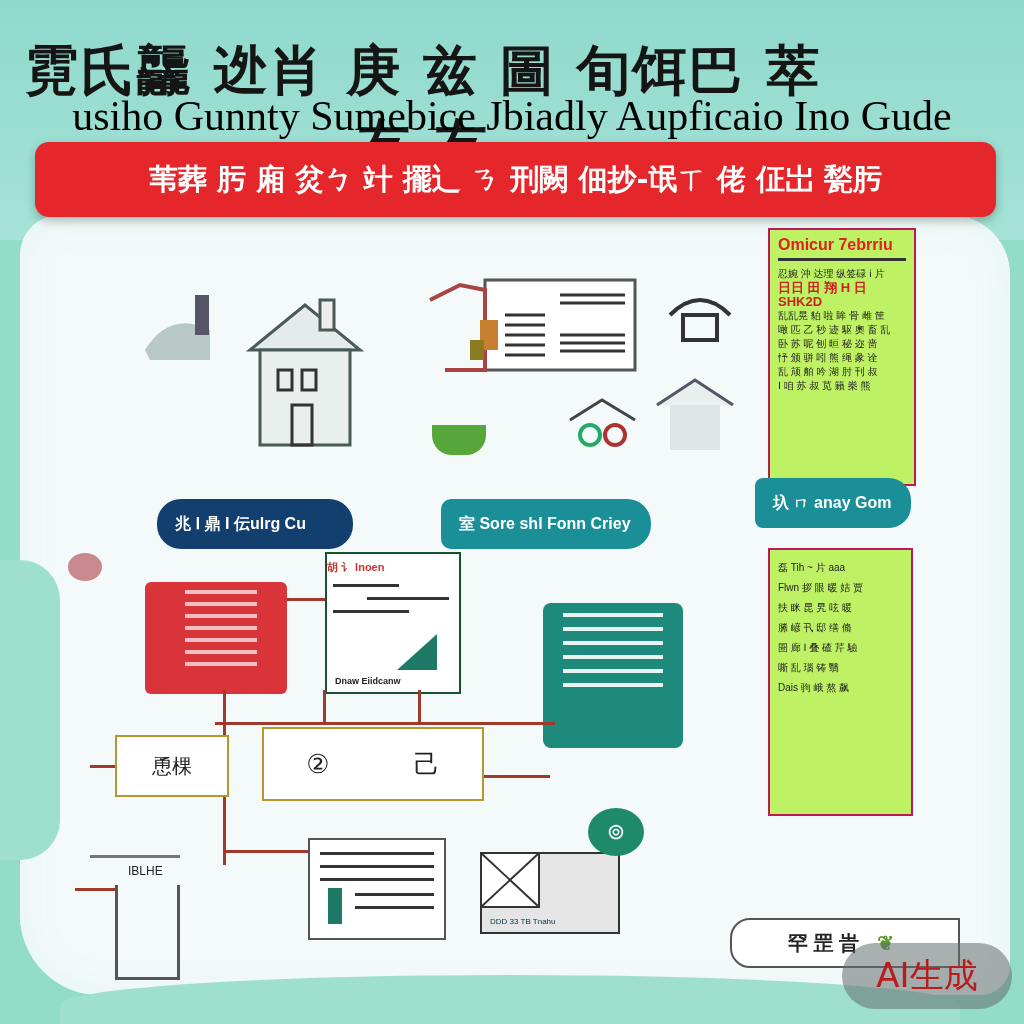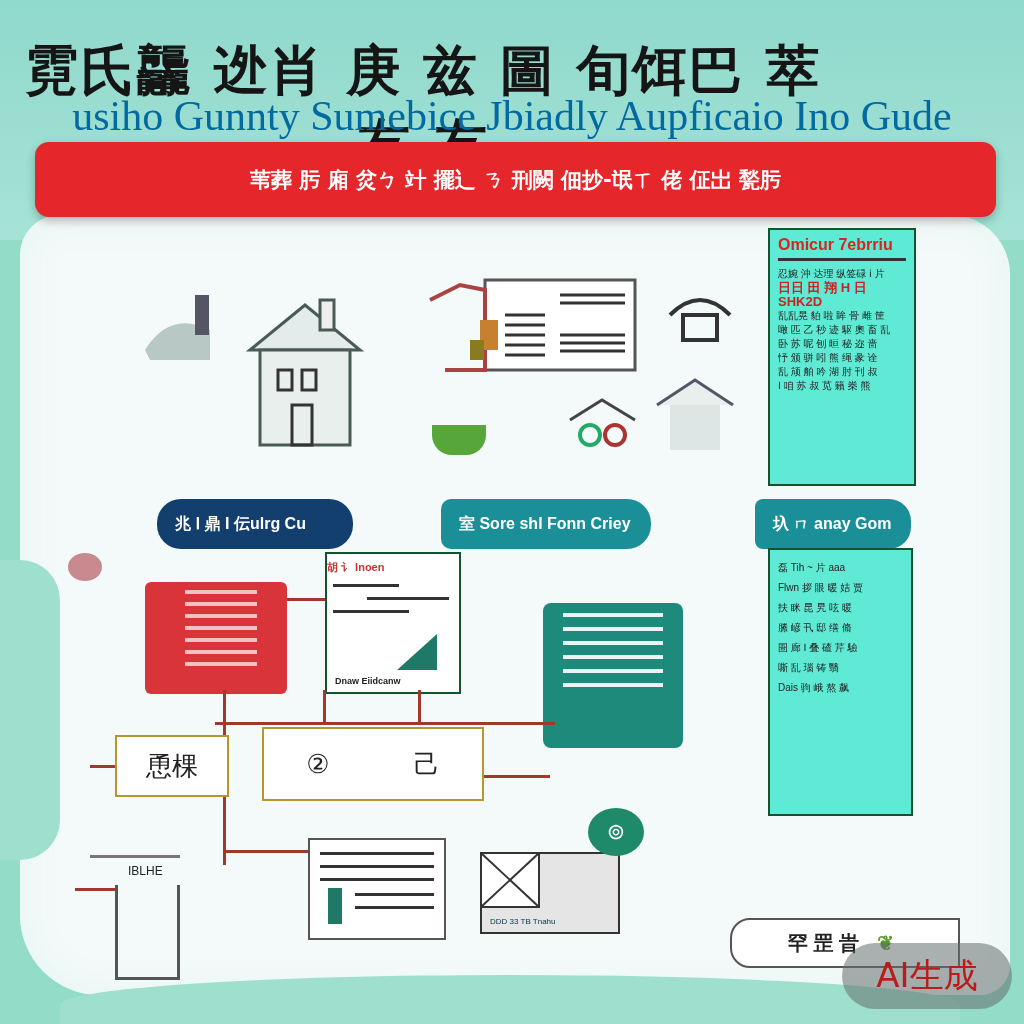--- a/index.html
+++ b/index.html
@@ -8,46 +8,46 @@
   .bg-top{position:absolute;left:0;top:0;width:1024px;height:240px;
     background:linear-gradient(#8fd9cc,#a6e3d6)}
   .map{position:absolute;left:20px;top:215px;width:990px;height:780px;
     background:#f3faf9;border-radius:40px 60px 30px 80px;
     box-shadow:0 0 30px 10px #e9f7f4 inset}
   .map2{position:absolute;left:0;top:560px;width:60px;height:300px;background:#9ee0cd;border-radius:0 40px 40px 0}
   .map3{position:absolute;left:60px;top:975px;width:900px;height:60px;background:#9ee0cd;border-radius:50% 50% 0 0}
   .title-cn{position:absolute;left:0;top:35px;width:846px;text-align:center;
     font-family:"DejaVu Sans",sans-serif;font-weight:bold;font-size:54px;color:#151515;letter-spacing:2px}
   .title-en{position:absolute;left:0;top:92px;width:1024px;text-align:center;
-    font-family:"Liberation Serif",serif;font-size:42px;color:#0369a1}
+    font-family:"Liberation Serif",serif;font-size:42px;color:#000000}
   .banner{position:absolute;left:35px;top:142px;width:961px;height:75px;background:#e5262b;
     border-radius:14px;box-shadow:0 4px 10px rgba(0,0,0,.25);display:flex;align-items:center;justify-content:center}
-  .banner span{color:#fff;font-weight:bold;font-size:21px;font-family:"DejaVu Sans",sans-serif}
+  .banner span{color:#fff;font-weight:bold;font-size:29px;font-family:"DejaVu Sans",sans-serif}
   .pill{position:absolute;height:50px;border-radius:10px 26px 26px 10px;color:#fff;
     display:flex;align-items:center;padding-left:18px;font-size:16px;font-weight:bold;box-sizing:border-box}
   .pill.navy{background:#123f6e;left:157px;top:499px;width:196px;border-radius:24px}
   .pill.teal{background:#1a8f98;left:441px;top:499px;width:210px;border-radius:10px 24px 24px 10px}
-  .pill.teal2{background:#1a8f98;left:755px;top:499px;width:156px;border-radius:8px 22px 22px 8px}
-  .doc{position:absolute;background:#5eead4;border:2px solid #14532d;box-sizing:border-box;padding:8px;font-size:10px;line-height:14px}
+  .pill.teal2{background:#1a8f98;left:755px;top:478px;width:156px;border-radius:8px 22px 22px 8px}
+  .doc{position:absolute;background:#bef264;border:2px solid #be185d;box-sizing:border-box;padding:8px;font-size:10px;line-height:14px}
   .doc .head{font-weight:bold;font-size:16px;color:#d22;margin-bottom:6px}
   .doc .red{color:#c22;font-weight:bold;font-size:13px}
   .line{height:3px;background:#333;margin:6px 0}
   .card{position:absolute;box-sizing:border-box}
   .red-card{left:145px;top:582px;width:142px;height:112px;background:#d9343a;border-radius:6px}
   .red-card i{display:block;height:4px;background:#f5c0c2;margin:8px 30px 0 40px}
   .paper{left:325px;top:552px;width:136px;height:142px;background:#fff;border:2px solid #14532d}
   .paper .cap{position:absolute;left:8px;bottom:6px;font-size:9px;font-weight:bold}
   .paper .tag{position:absolute;left:0;top:6px;font-size:11px;font-weight:bold;color:#c33}
   .paper .tri{position:absolute;left:70px;top:80px;width:0;height:0;border-left:40px solid transparent;border-bottom:36px solid #1e7a66}
   .teal-box{left:543px;top:603px;width:140px;height:145px;background:#1e8a7c;border-radius:8px}
   .teal-box i{display:block;height:4px;background:#e8f5f2;margin:10px 20px}
   .step-box{position:absolute;left:262px;top:727px;width:218px;height:70px;border:2px solid #b8962e;
     background:#fff;display:flex;align-items:center;justify-content:space-around;font-size:26px}
   .step-left{position:absolute;left:115px;top:735px;width:110px;height:58px;border:2px solid #b8962e;background:#fff;
-    display:flex;align-items:center;justify-content:center;font-size:26px}
+    display:flex;align-items:center;justify-content:center;font-size:20px}
   .conn{position:absolute;background:#a0382c}
   .doc2{left:308px;top:838px;width:138px;height:102px;background:#fff;border:2px solid #555}
   .mail{left:480px;top:852px;width:140px;height:82px;background:#e5e5e5;border:2px solid #333}
   .mail .cap{position:absolute;left:8px;bottom:6px;font-size:8px;color:#034}
   .tray{left:90px;top:855px;width:90px;height:30px;border-top:3px solid #777;font-size:12px;font-weight:normal;padding:6px 0 0 38px}
   .green-blob{position:absolute;left:588px;top:808px;width:56px;height:48px;background:#1e8a6a;border-radius:50%;color:#fff;
     display:flex;align-items:center;justify-content:center;font-size:22px}
   .house{position:absolute;left:240px;top:290px;width:130px;height:160px}
   .green-btn{position:absolute;left:432px;top:425px;width:54px;height:30px;background:#56a63a;border-radius:0 0 20px 20px}
   .footer-tag{position:absolute;left:730px;top:918px;width:230px;height:50px;background:#fff;border:2px solid #555;border-radius:20px 0 0 20px;

